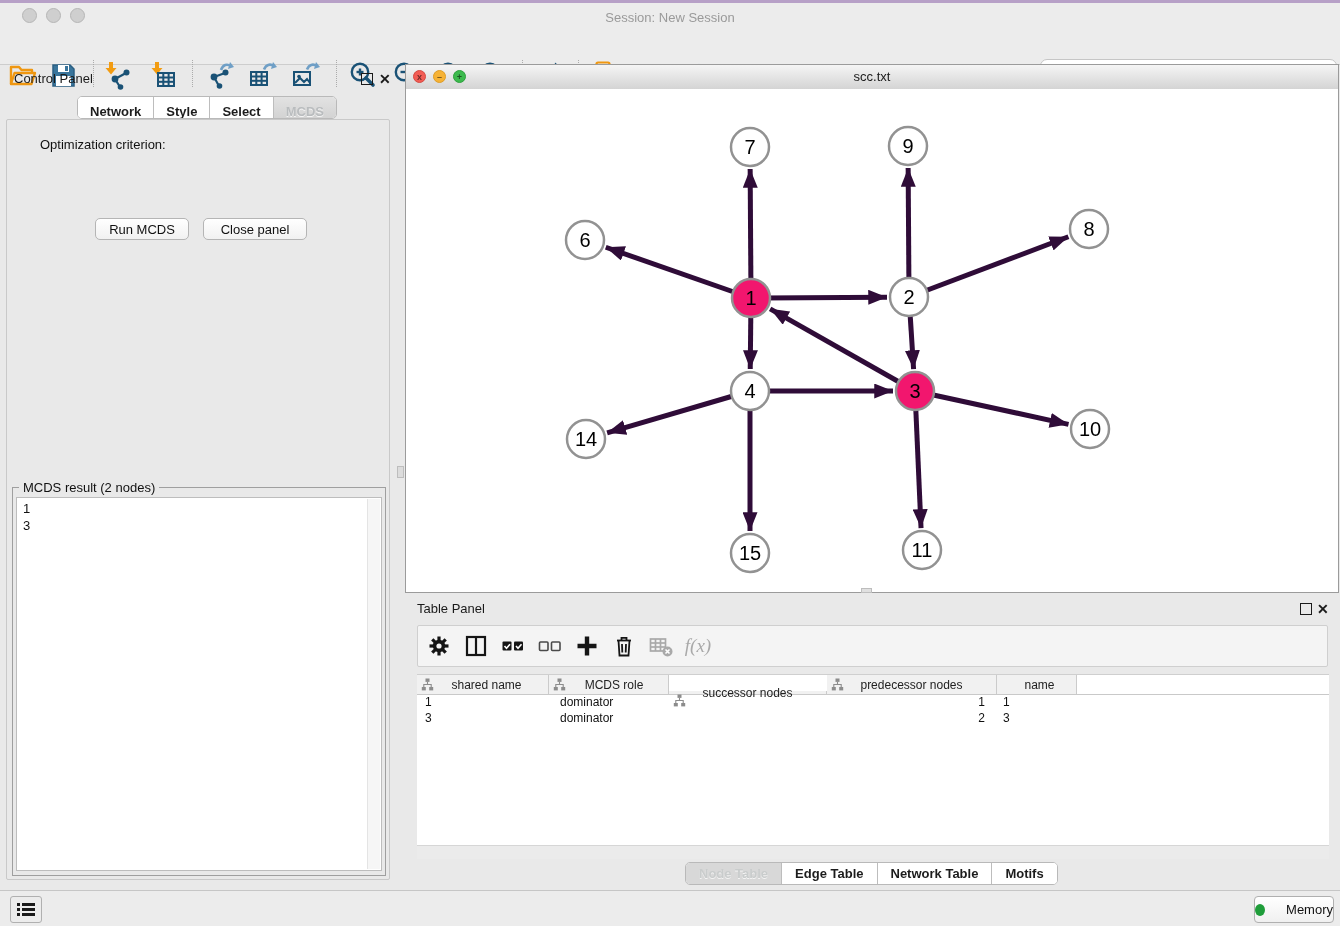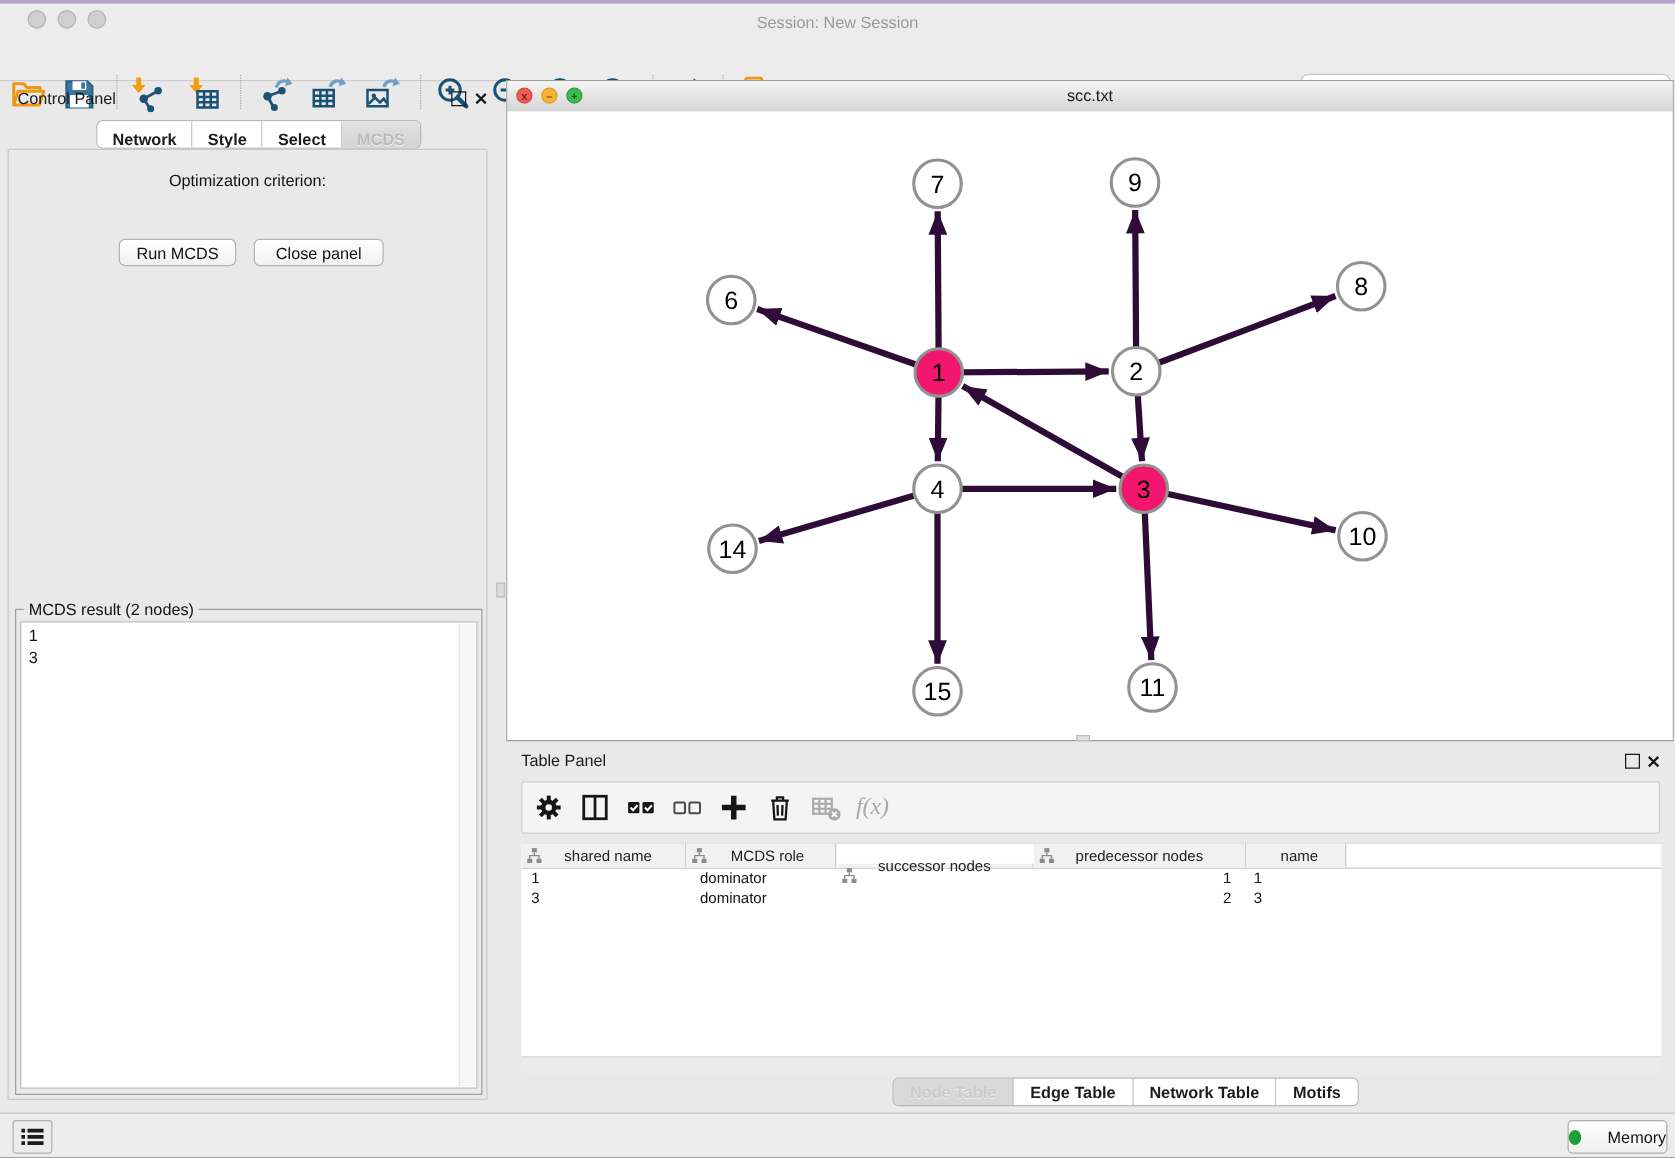--- a/index.html
+++ b/index.html
@@ -23,29 +23,29 @@
   .cp-titlebar{left:0;top:64px;width:396px;height:28px;}
   .panel-title{font-size:13px;color:#1a1a1a;}
   .float-ico{width:10px;height:10px;border:1.5px solid #1a1a1a;display:inline-block;}
   .close-ico{font-size:14px;font-weight:bold;color:#1a1a1a;line-height:12px;}
   .seg{display:flex;border:1px solid #b9b9b9;border-radius:5px;overflow:hidden;background:#fff;height:21px;}
   .seg .tab{font-size:13px;font-weight:600;color:#1c1c1c;padding:7px 12px 0 12px;border-right:1px solid #bdbdbd;
             background:#fff;white-space:nowrap;text-align:center;}
   .seg .tab:last-child{border-right:none;}
   .seg .tab.active{background:linear-gradient(#e2e2e2,#d3d3d3);color:#b9bcbe;text-shadow:0 1px 0 #f4f4f4;}
   .cp-box{left:6px;top:119px;width:382px;height:759px;border:1px solid #c9c9c9;border-radius:2px;background:#e9e9e9;}
-  .opt-label{left:0;top:137px;width:396px;text-align:center;font-size:13px;color:#111;}
+  .opt-label{left:0;top:137px;width:396px;font-size:13px;color:#111;padding-left:40px;}
   .dropdown{left:44px;top:157px;width:306px;height:22px;background:linear-gradient(#ffffff,#f3f3f3);
      border:1px solid #b5b5b5;border-radius:5px;display:flex;align-items:center;font-size:13px;color:#111;
      padding-left:12px;box-sizing:border-box;}
   .chevrons{position:absolute;right:8px;top:3px;display:flex;flex-direction:column;gap:2px;}
   .chev-up{width:0;height:0;border-left:4px solid transparent;border-right:4px solid transparent;border-bottom:5px solid #555;}
   .chev-dn{width:0;height:0;border-left:4px solid transparent;border-right:4px solid transparent;border-top:5px solid #555;}
   .btn{height:22px;background:linear-gradient(#ffffff,#f1f1f1);border:1px solid #b5b5b5;border-radius:5px;
-       font-size:13px;color:#111;display:flex;align-items:center;justify-content:center;box-sizing:border-box;}
+       font-size:13px;color:#111;display:flex;align-items:center;justify-content:center;box-sizing:border-box;margin-top:27px;}
   .mcds-fieldset{left:12px;top:487px;width:374px;height:389px;border:1px solid #9f9f9f;box-sizing:border-box;}
   .mcds-legend{position:absolute;top:-8px;left:6px;background:#e9e9e9;padding:0 4px;font-size:13px;color:#111;}
   .mcds-text{position:absolute;left:3px;top:9px;right:3px;bottom:4px;background:#fff;border:1px solid #bdbdbd;}
   .mcds-scroll{position:absolute;top:1px;right:1px;bottom:1px;width:12px;background:#f6f6f6;border-left:1px solid #e4e4e4;}
   .mcds-pre{margin:2px 0 0 6px;font-family:"Liberation Sans",sans-serif;font-size:13px;line-height:17px;color:#111;white-space:pre;}
   .v-splitter{left:396px;top:64px;width:9px;height:826px;}
   .v-handle{left:397px;top:466px;width:7px;height:12px;background:#dcdcdc;border:1px solid #bdbdbd;box-sizing:border-box;}
   
   .net-window{left:405px;top:64px;width:934px;height:529px;border:1px solid #9b9b9b;box-sizing:border-box;background:#fff;}
   .net-titlebar{position:absolute;left:0;top:0;right:0;height:24px;background:linear-gradient(#f5f5f5,#d4d4d4);
@@ -66,21 +66,21 @@
   .thead{display:flex;height:19px;border-bottom:1px solid #c9c9c9;background:#fff;}
   .hcell{position:relative;background:#f1f1f1;border-right:1px solid #cbcbcb;display:flex;align-items:center;
          justify-content:center;font-size:12px;color:#222;box-sizing:border-box;}
   .hcell .sitemap{position:absolute;left:4px;top:3px;}
   .trow{display:flex;height:16px;}
   .tcell{font-size:12px;color:#111;box-sizing:border-box;overflow:hidden;white-space:nowrap;}
   .c0{width:132px;padding-left:8px;} .c1{width:120px;padding-left:11px;}
   .c2{width:158px;margin-top:16px;} .c3{width:170px;} .c4{width:80px;padding-left:6px;}
   .right{text-align:right;padding-right:12px;}
   .tp-scroll{position:absolute;left:12px;top:251px;width:912px;height:13px;background:#ebebeb;border-top:1px solid #d6d6d6;}
-  .tp-tabs{position:absolute;left:280px;top:268px;margin-left:29px;}
+  .tp-tabs{position:absolute;left:280px;top:268px;}
   .tp-tabs .tab{font-weight:bold;padding:3px 13px 0 13px;}
   .tp-tabs .tab.active{background:#d8d8d8;color:#c9cccc;}
   
   .statusbar{left:0;top:890px;width:1340px;height:36px;background:#ececec;border-top:1px solid #c6c6c6;box-sizing:border-box;}
   .list-btn{left:10px;top:896px;width:30px;height:25px;border:1px solid #b0b0b0;border-radius:3px;
             display:flex;align-items:center;justify-content:center;}
   .mem-btn{left:1254px;top:896px;width:78px;height:25px;border:1px solid #b0b0b0;border-radius:4px;
            background:linear-gradient(#ffffff,#f0f0f0);display:flex;align-items:center;justify-content:center;gap:21px;font-size:13px;color:#111;}
   .mem-dot{width:12px;height:12px;border-radius:50%;background:#1f9d3a;}
 </style>

